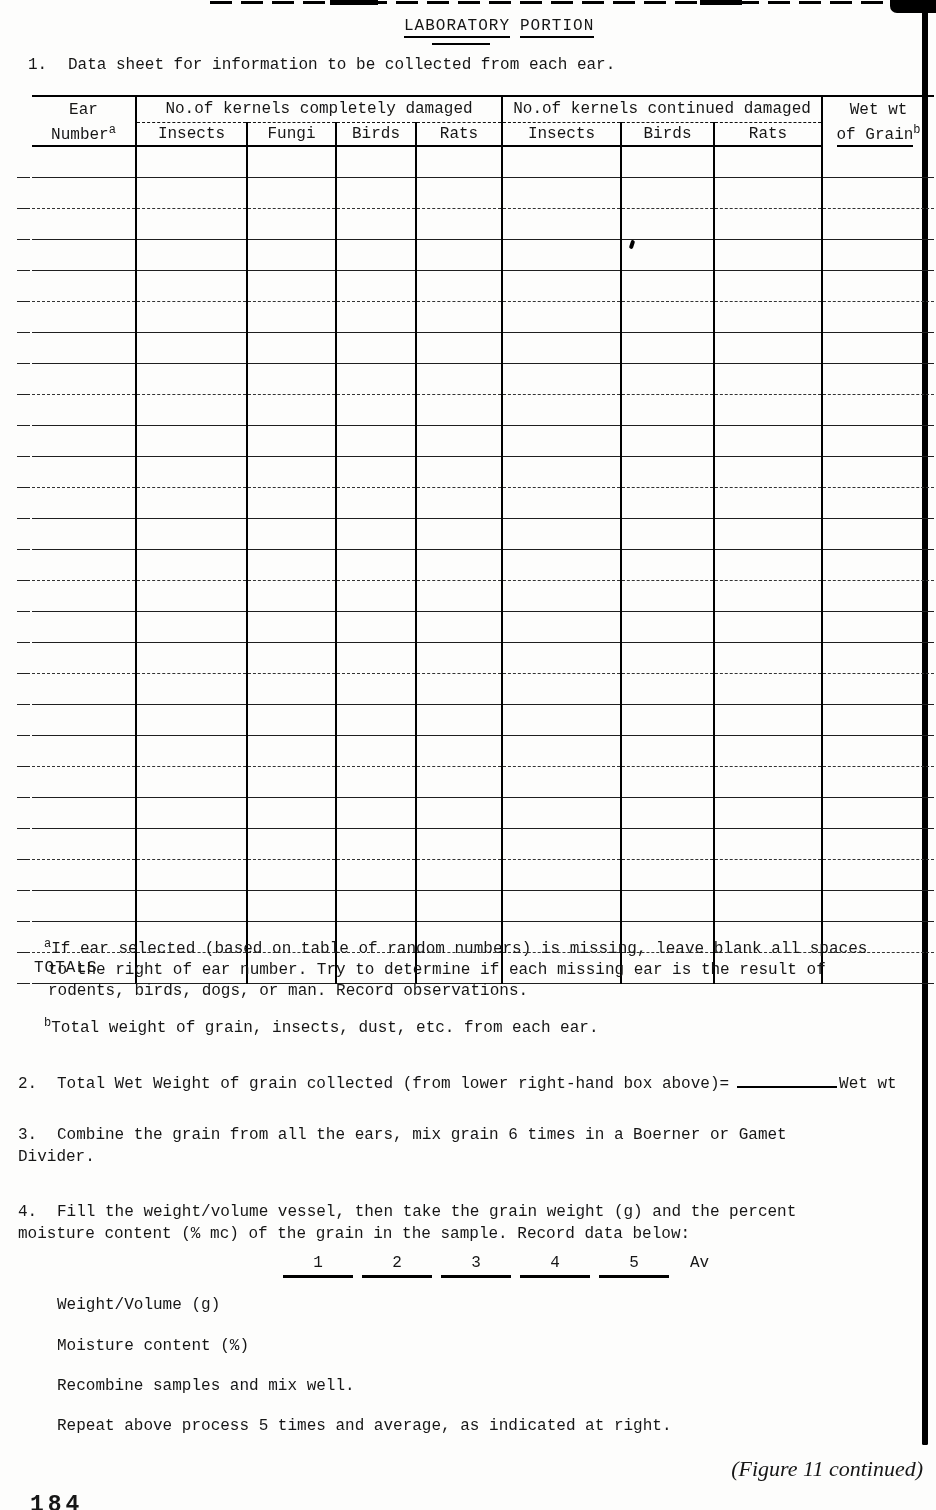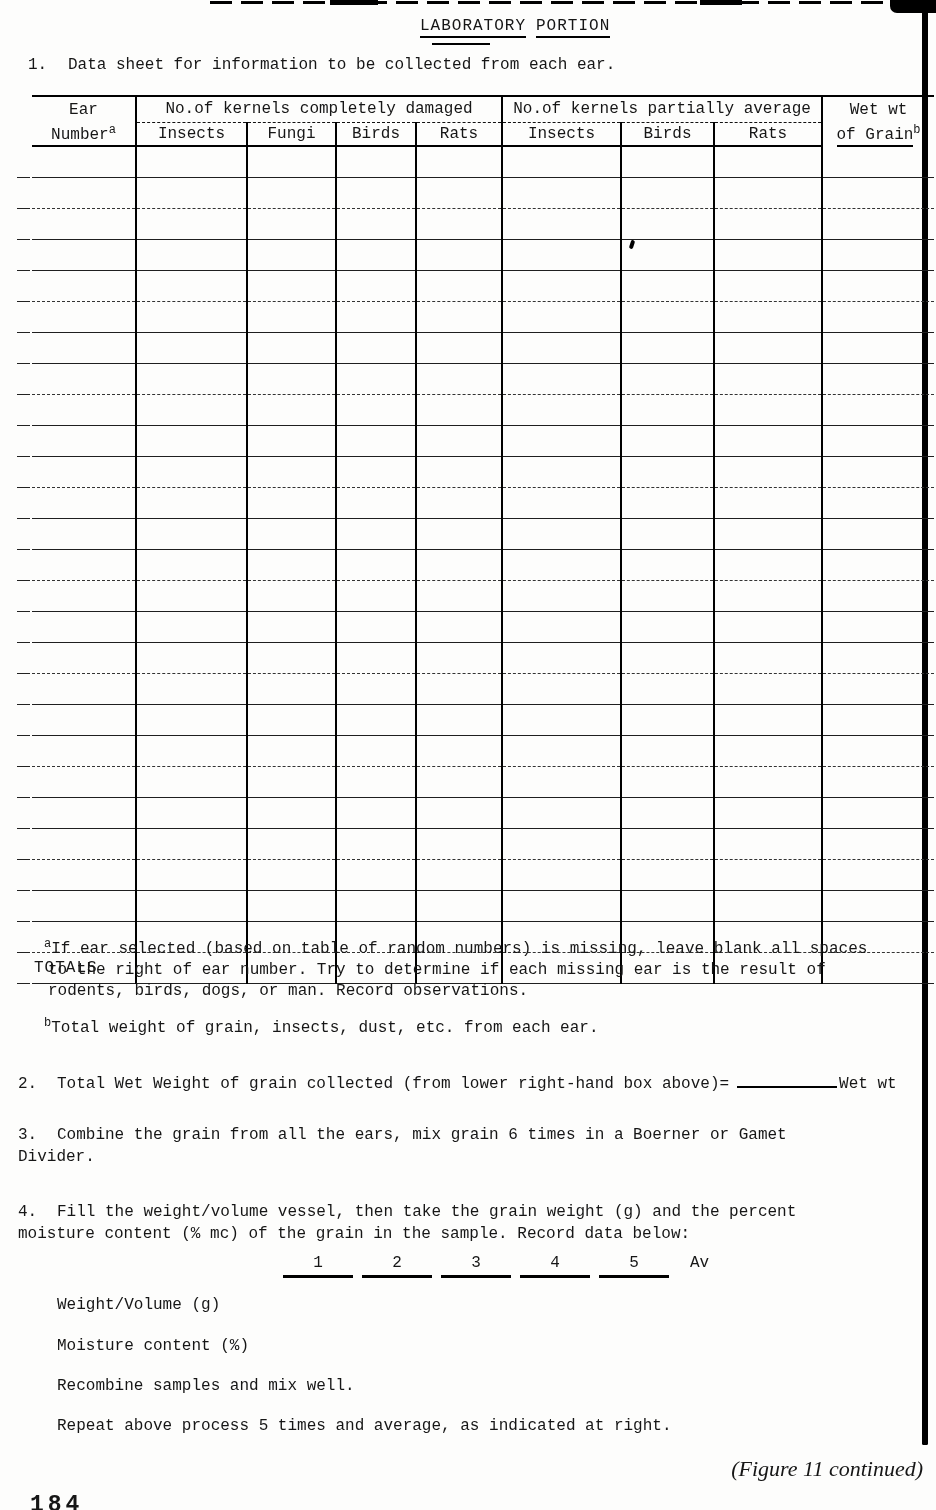--- a/index.html
+++ b/index.html
@@ -13,21 +13,21 @@
   .top-line { position:absolute; left:210px; top:1px; width:680px; height:3px;
     background:repeating-linear-gradient(90deg,#000 0 22px,transparent 22px 31px); }
   .top-blob-a { position:absolute; left:330px; top:0; width:48px; height:5px; background:#000; }
   .top-blob-b { position:absolute; left:700px; top:0; width:42px; height:5px; background:#000; }
   .corner-blob { position:absolute; left:890px; top:0; width:46px; height:13px; background:#000; border-bottom-left-radius:7px; }
   .right-line { position:absolute; left:922px; top:5px; width:6px; height:1440px; background:#000; border-radius:4px 4px 2px 2px; }
   .artifact-dot { position:absolute; left:630px; top:240px; width:4px; height:9px; background:#000; border-radius:2px; transform:rotate(18deg); }
   .title-frag { position:absolute; left:432px; top:43px; width:58px; height:2px; background:#000; }
 
   
-  .title { position:absolute; left:420px; top:17px; letter-spacing:1px; white-space:nowrap; }
+  .title { position:absolute; left:404px; top:17px; letter-spacing:1px; white-space:nowrap; }
   .tword { border-bottom:2px solid #000; padding-bottom:1px; }
   .tword + .tword { margin-left:10px; }
 
   .item { position:absolute; white-space:nowrap; }
   .item .num { display:inline-block; width:39px; }
   .item .cont { display:block; }
   .item1 { left:28px; top:56px; }
   .item1 .num { width:40px; }
   .item2 { left:18px; top:1072px; }
   .item3 { left:18px; top:1124px; line-height:22px; }
@@ -109,21 +109,21 @@
         <col style="width:108px">
         <col style="width:112px">
     </colgroup>
     <thead>
       <tr class="h1">
         <th class="c-ear" rowspan="2">
           <div>Ear</div>
           <div><span>Number</span><sup>a</sup></div>
         </th>
         <th class="grp" colspan="4">No.of kernels completely damaged</th>
-        <th class="grp" colspan="3">No.of kernels partially average</th>
+        <th class="grp" colspan="3">No.of kernels continued damaged</th>
         <th class="c-wet" rowspan="2">
           <div>Wet wt</div>
           <div><span class="uline-thin">of Grain</span><sup>b</sup></div>
         </th>
       </tr>
       <tr class="h2">
         <th>Insects</th>
         <th>Fungi</th>
         <th>Birds</th>
         <th>Rats</th>

